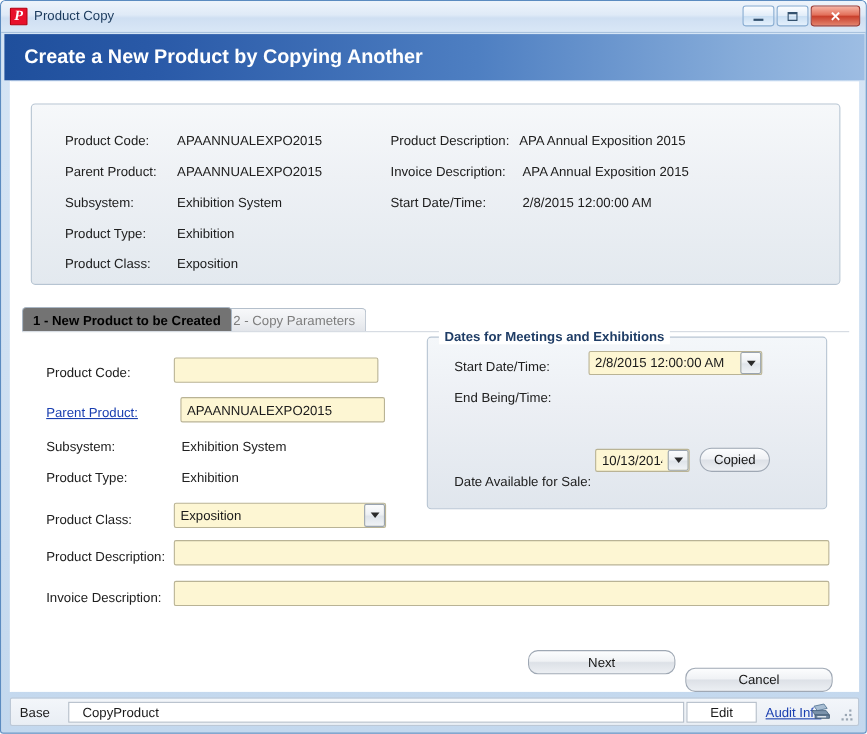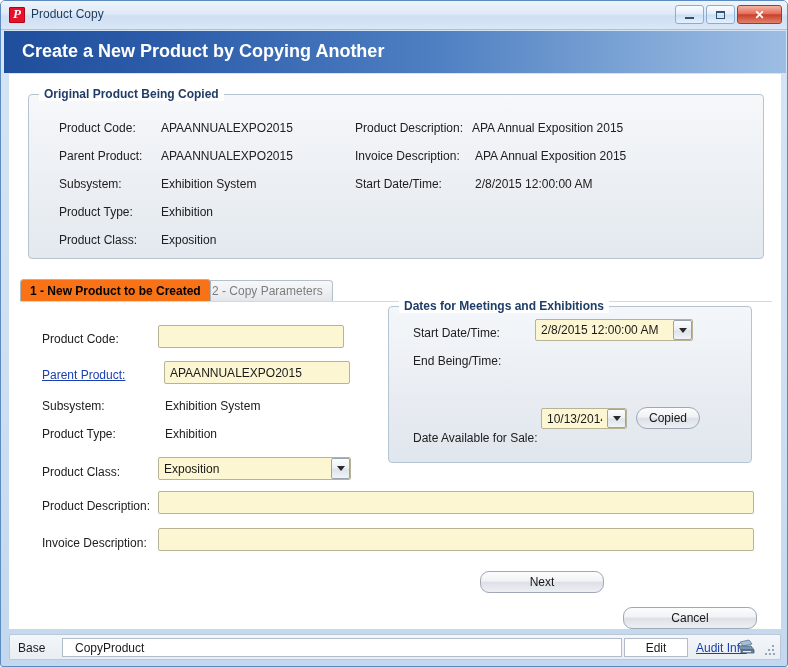--- a/index.html
+++ b/index.html
@@ -138,21 +138,21 @@
     padding: 0 9px;
     display: flex; align-items: center;
     font-size: 12px;
     border: 1px solid #b4bfcb;
     border-bottom: none;
     border-radius: 4px 4px 0 0;
     white-space: nowrap;
   }
   .tab.active {
     left: 0;
-    background: #f97316;
+    background: #737373;
     color: #000000;
     font-weight: bold;
     z-index: 3;
     border-color: #a9b6c4;
   }
   .tab.inactive {
     left: 182px;
     background: linear-gradient(to bottom, #f7f8fa 0%, #eceef1 60%, #e2e5ea 100%);
     color: #7d7d7d;
     z-index: 1;
@@ -279,21 +279,20 @@
     </div>
   </div>
 
   <div class="banner">
     <div class="banner-title">Create a New Product by Copying Another</div>
   </div>
 
   <div class="client">
 
     <div class="groupbox" id="group-original">
-      <div class="gb-title">Original Product Being Copied</div>
 
       <div class="lbl" style="left:30px; top:26px;">Product Code:</div>
       <div class="val" style="left:132px; top:26px;">APAANNUALEXPO2015</div>
 
       <div class="lbl" style="left:30px; top:54px;">Parent Product:</div>
       <div class="val" style="left:132px; top:54px;">APAANNUALEXPO2015</div>
 
       <div class="lbl" style="left:30px; top:82px;">Subsystem:</div>
       <div class="val" style="left:132px; top:82px;">Exhibition System</div>
 
@@ -368,21 +367,21 @@
         <div class="combo-btn">
           <span class="arrow"></span>
         </div>
       </div>
 
       <div class="btn pill" style="left:247px; top:100px; width:64px; height:22px;">
         <span>Copied</span>
       </div>
     </div>
 
-    <div class="btn" style="left:470px; top:497px; width:124px; height:22px;">
+    <div class="btn" style="left:470px; top:517px; width:134px; height:22px;">
       <span>Next</span>
     </div>
     <div class="btn" style="left:613px; top:533px; width:134px; height:22px;">
       <span>Cancel</span>
     </div>
 
   </div>
 
   <div class="statusbar">
     <div class="sb-cell" style="left:8px; width:46px;">Base</div>

